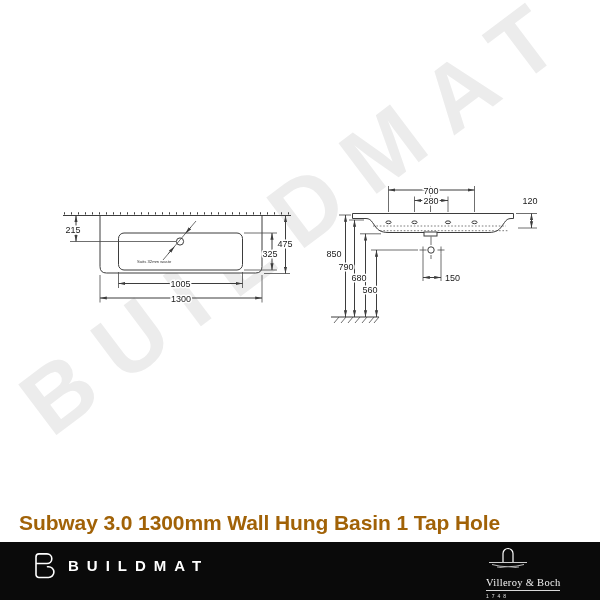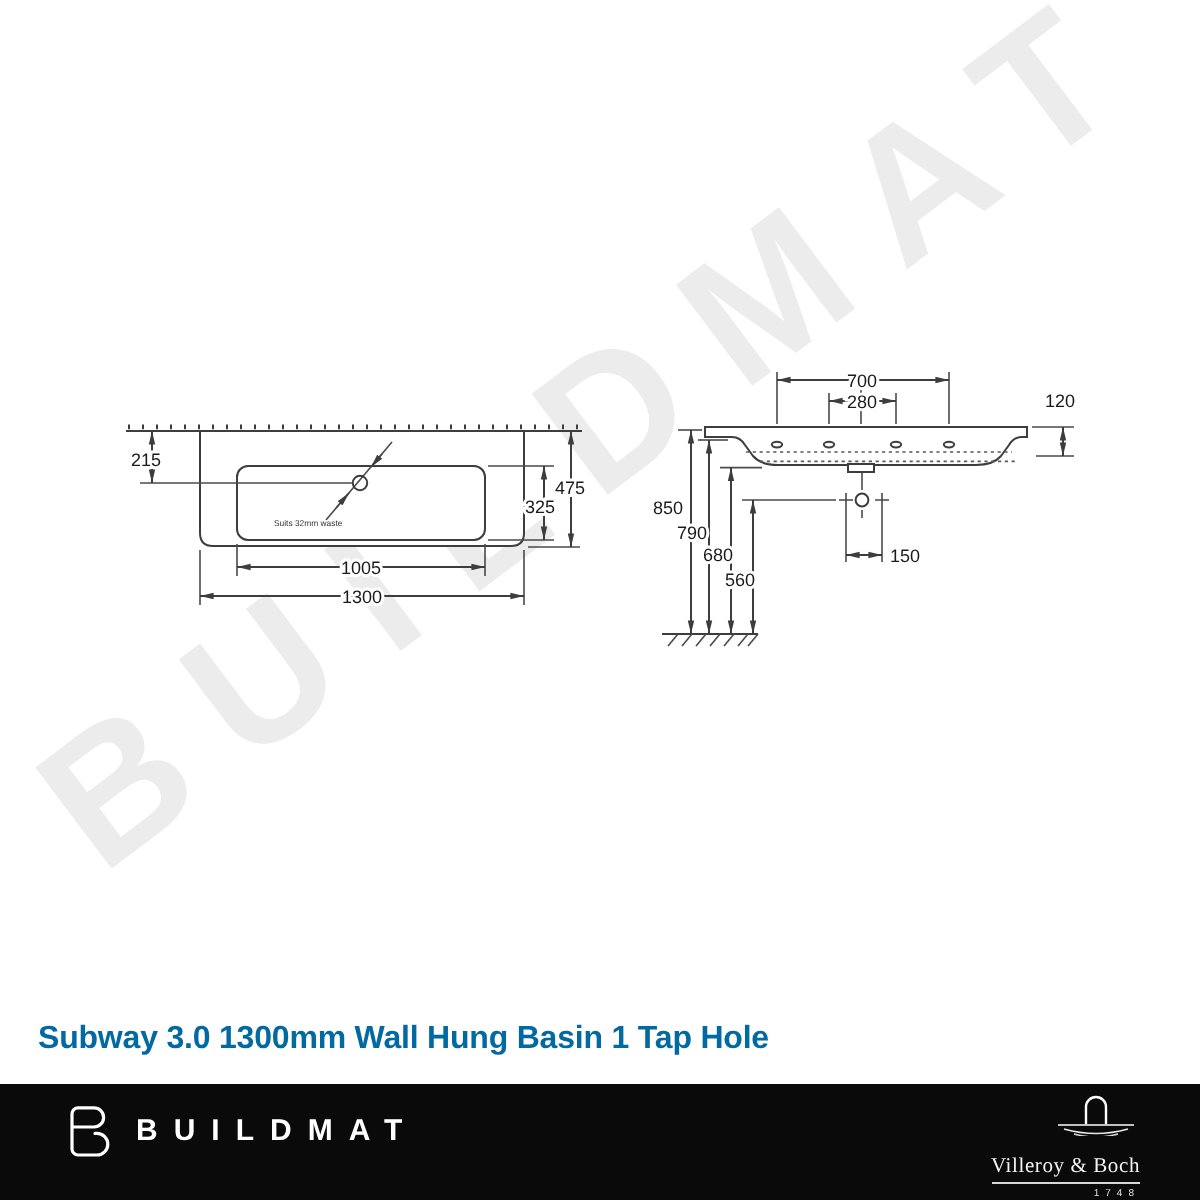--- a/index.html
+++ b/index.html
@@ -16,27 +16,27 @@
   .ln{stroke:#3d3d3d;stroke-width:1;fill:none;}
   .lnf{stroke:#3d3d3d;stroke-width:1;fill:#fff;}
   .thin{stroke:#4a4a4a;stroke-width:.8;fill:none;}
   .dash{stroke:#5a5a5a;stroke-width:.8;fill:none;stroke-dasharray:1.6 1.8;}
   .hatch{stroke:#3d3d3d;stroke-width:2.4;stroke-dasharray:1 6;fill:none;}
   .dim{font-family:"Liberation Sans",sans-serif;font-size:9px;fill:#1b1b1b;
        text-anchor:middle;paint-order:stroke;stroke:#fff;stroke-width:3px;}
   .note{font-family:"Liberation Sans",sans-serif;font-size:4.2px;fill:#333;
         text-anchor:start;paint-order:stroke;stroke:#fff;stroke-width:1.5px;}
   
-  .title{position:absolute;left:19px;top:511px;font-size:16px;font-weight:600;
-         color:#0369a1;letter-spacing:-.1px;z-index:2;}
+  .title{position:absolute;left:19px;top:511px;font-size:21px;font-weight:600;
+         color:#a16207;letter-spacing:-.1px;z-index:2;}
   
   .footer{position:absolute;left:0;top:542px;width:600px;height:58px;background:#0a0a0a;z-index:3;}
   .brand{position:absolute;left:32px;top:9px;display:flex;align-items:center;}
   .brand-text{color:#fff;font-weight:700;font-size:15px;letter-spacing:8px;margin-left:10px;}
-  .vb{position:absolute;left:486px;top:4px;width:84px;text-align:right;color:#f4f4f4;}
+  .vb{position:absolute;left:486px;top:4px;width:84px;text-align:left;color:#f4f4f4;}
   .vb-name{font-family:"Liberation Serif",serif;font-size:10.5px;letter-spacing:.3px;
            padding-bottom:2px;border-bottom:1px solid #d8d8d8;display:inline-block;}
   .vb-year{font-size:5px;letter-spacing:3px;color:#e0e0e0;margin-top:2px;}
 </style>
 </head>
 <body>
 
 <div class="stage">
 
   <div class="watermark">BUILDMAT</div>

